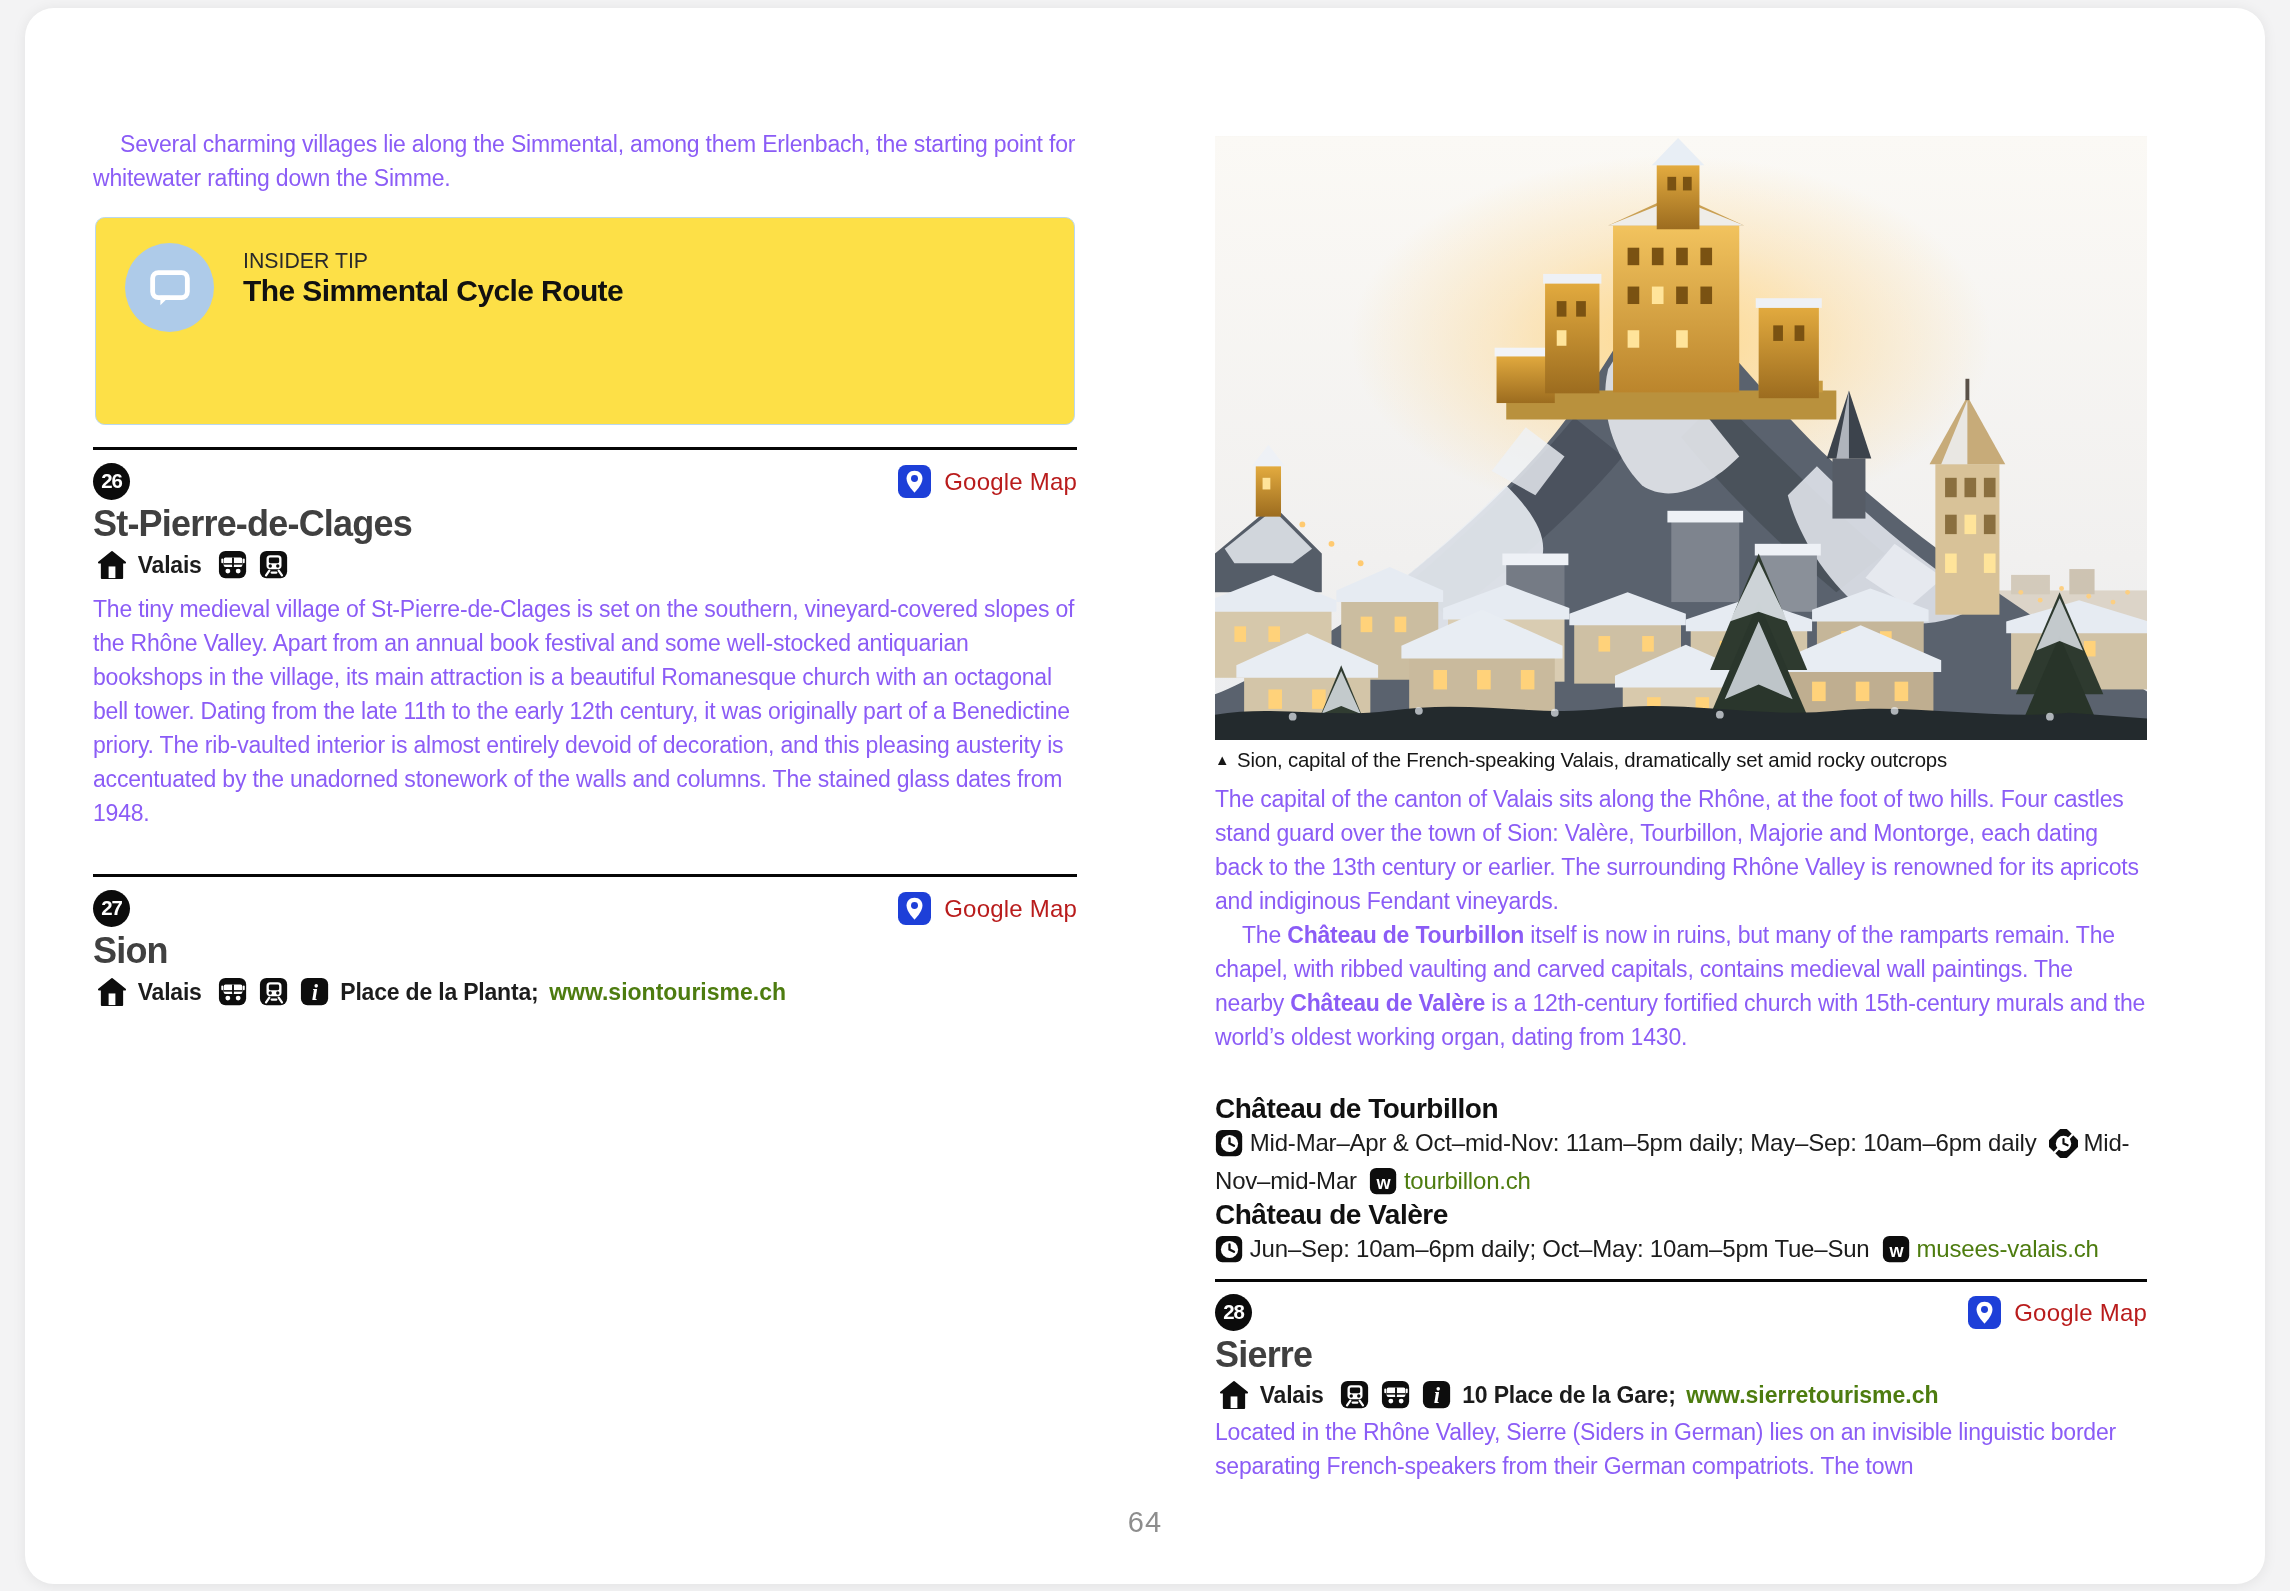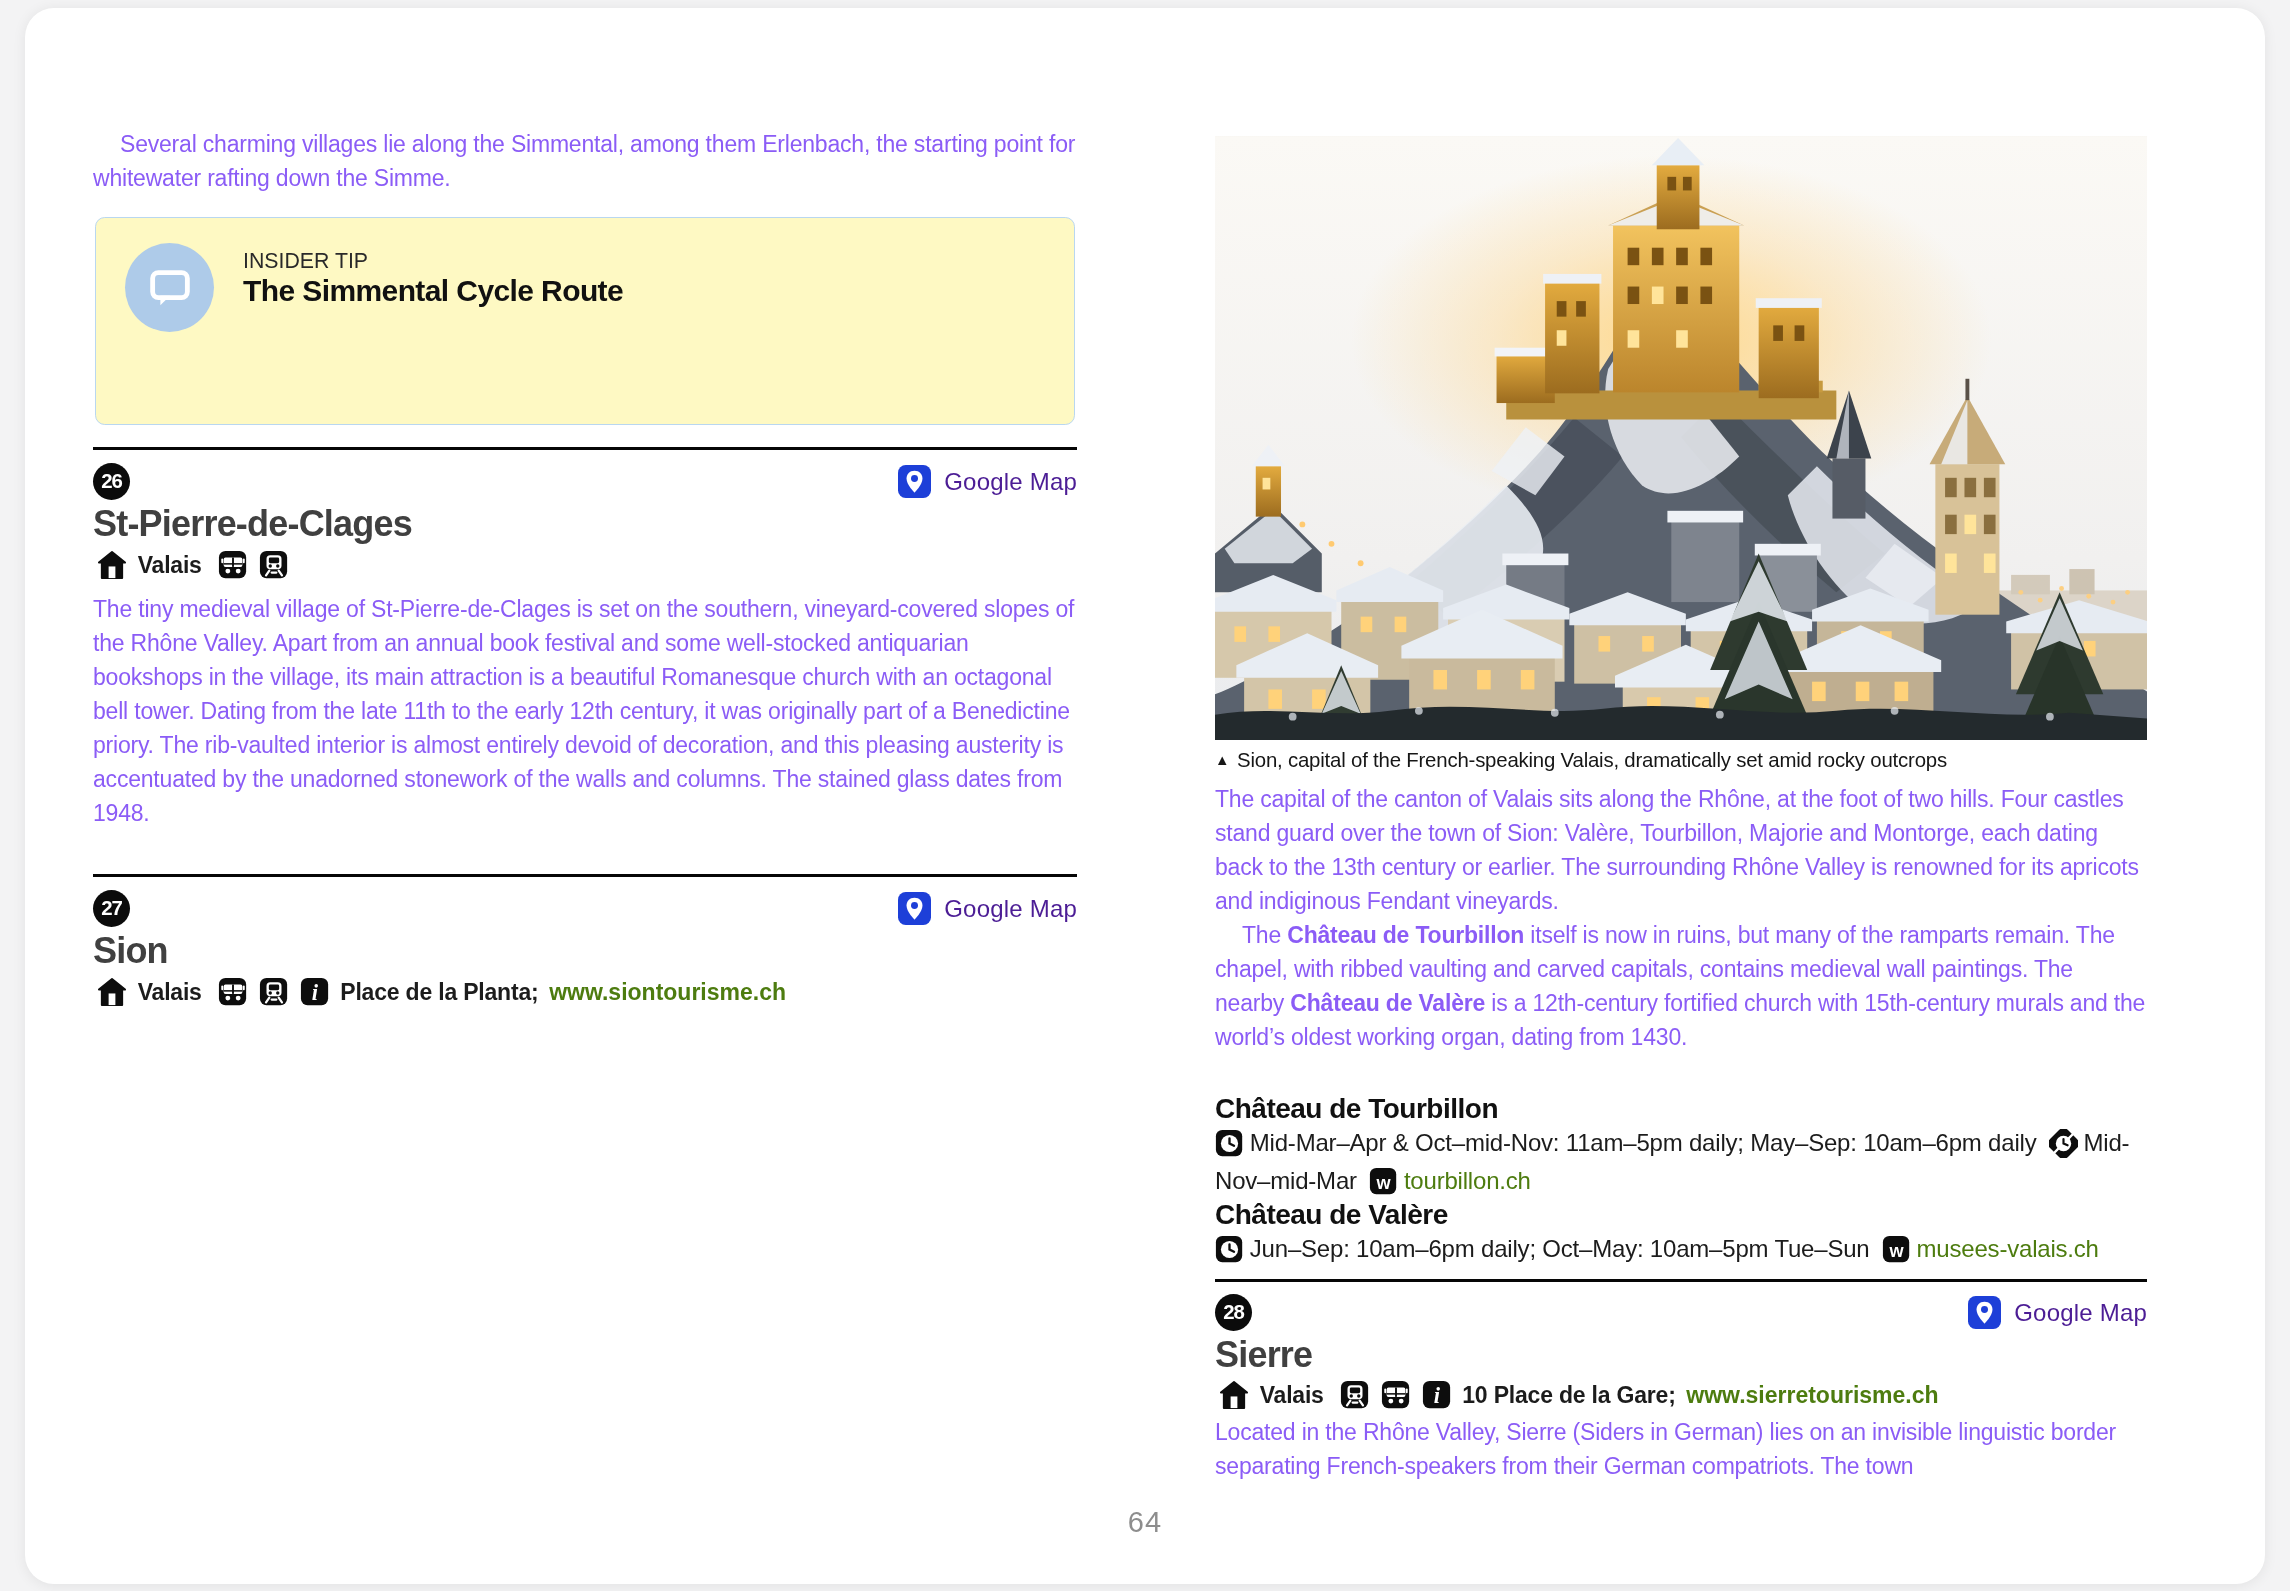--- a/index.html
+++ b/index.html
@@ -19,30 +19,30 @@
   .body-text{font-size:23px;line-height:34px;letter-spacing:-0.2px;color:#8b5cf6;}
   .indent{text-indent:27px;}
   .divider{height:2.9px;background:#060606;}
   .badge{
     width:37px;height:37px;border-radius:50%;background:#0b0b0b;color:#fff;
     display:flex;align-items:center;justify-content:center;
     font-size:20.4px;font-weight:bold;letter-spacing:-1px;
   }
   .entry-header{display:flex;justify-content:space-between;align-items:center;}
   .map-link{display:flex;align-items:center;gap:13.6px;cursor:pointer;}
-  .map-link .lbl{font-size:24px;color:#4c1d95;letter-spacing:0.2px;}
+  .map-link .lbl{font-size:24px;color:#b91c1c;letter-spacing:0.2px;}
   .entry-title{font-size:36px;font-weight:800;letter-spacing:-0.8px;color:#404040;line-height:1;}
   .info-row{display:flex;align-items:center;gap:10.7px;font-size:23px;}
   .info-row b{font-weight:bold;letter-spacing:-0.2px;}
   .weblink{color:#4d7c0f;font-weight:bold;text-decoration:none;cursor:pointer;}
   .weblink.plain{font-weight:normal;}
   .ic{display:inline-flex;flex:none;vertical-align:-6.8px;}
   .ic.inline{margin:0 5.8px;}
   .tipbox{
-    border:1.9px solid #b9d7f0;border-radius:9.7px;background:#fef9c3;
+    border:1.9px solid #b9d7f0;border-radius:9.7px;background:#fde047;
   }
   .tip-kicker{font-size:21.3px;color:#2a2a2a;letter-spacing:0;}
   .tip-title{font-size:30px;font-weight:800;letter-spacing:-0.6px;color:#111;}
   .tip-body{font-size:23px;line-height:32px;letter-spacing:-0.2px;}
   .tip-link{color:#3f7fd6;font-style:italic;}
   .tip-paren{font-style:italic;}
   .bubble-circle{
     width:89px;height:89px;border-radius:50%;background:#aecbe9;
     display:flex;align-items:center;justify-content:center;
   }

